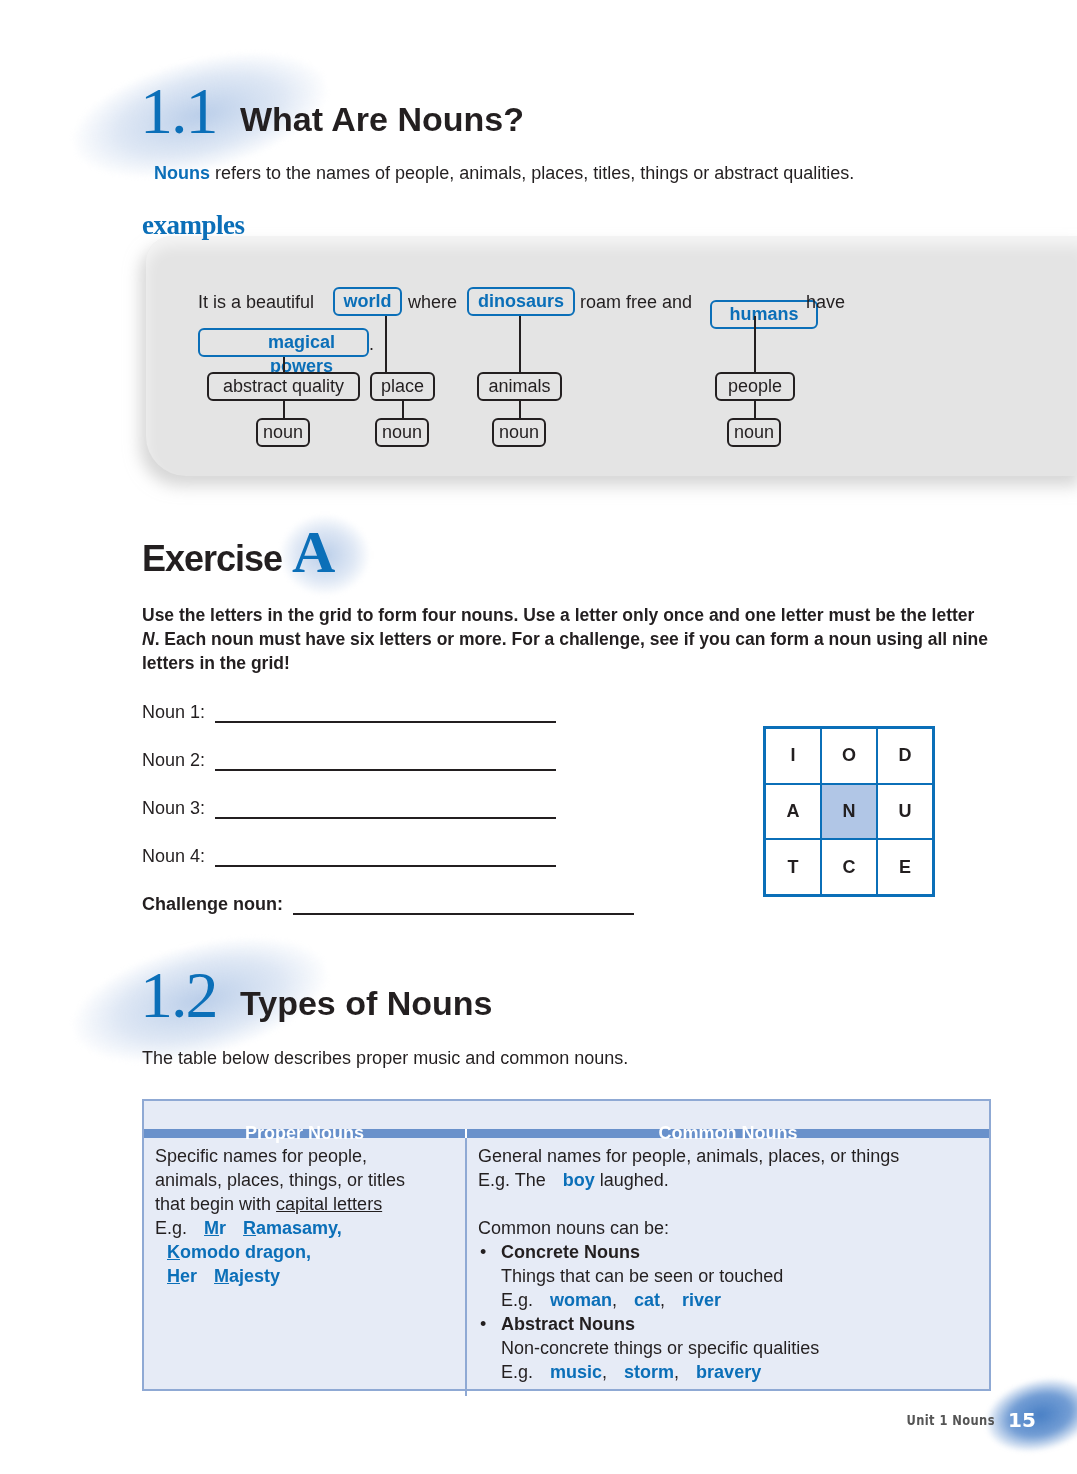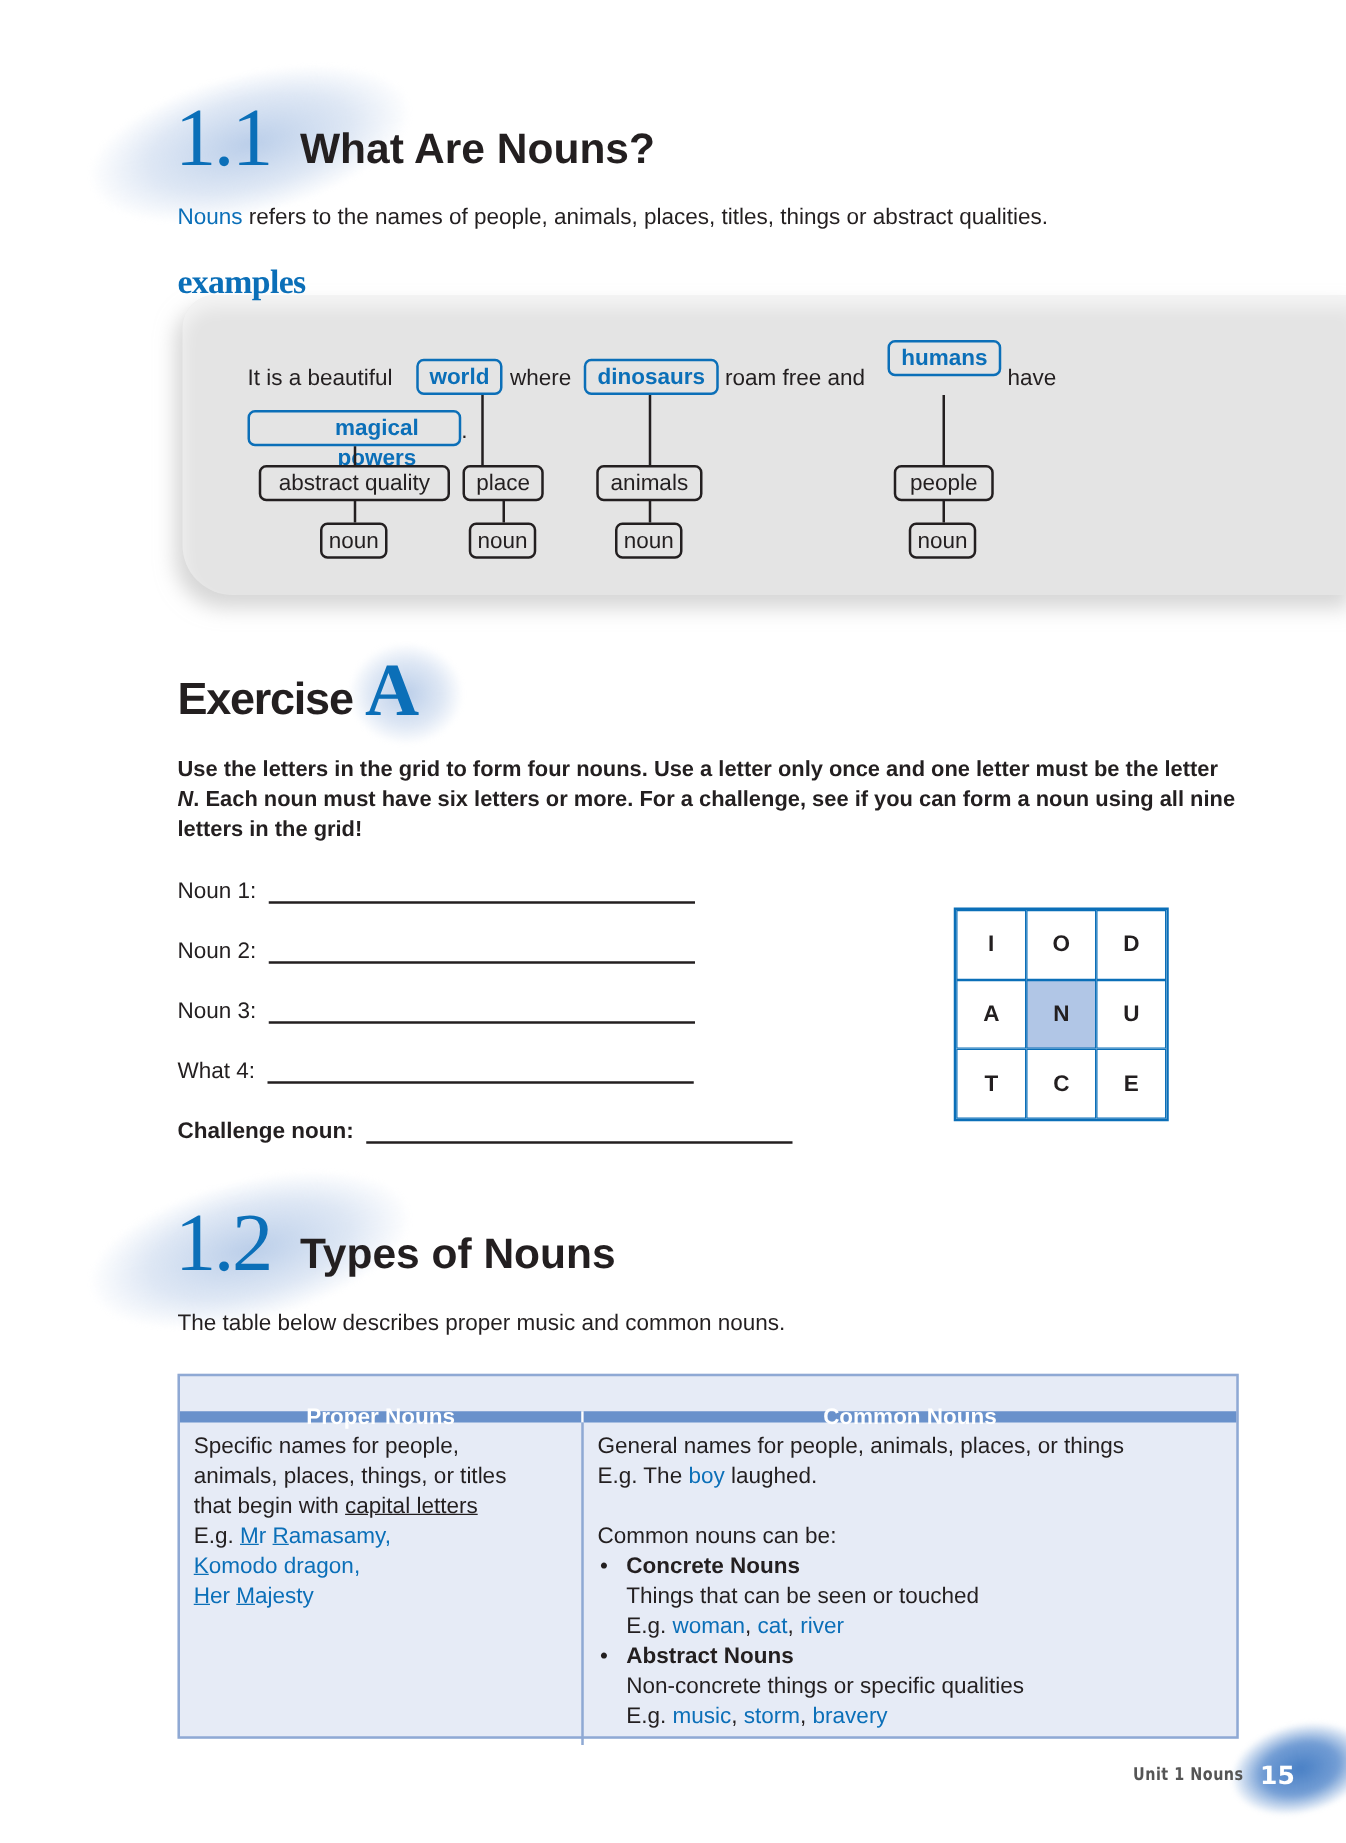--- a/index.html
+++ b/index.html
@@ -31,21 +31,21 @@
     color: #231f20;
     line-height: 1;
   }
 
   .intro {
     position: absolute;
     left: 142px; top: 163px;
     font-size: 18px;
     color: #231f20;
   }
-  .blue-bold { color: #0b6fb8; font-weight: normal; }
+  .blue-bold { color: #0b6fb8; font-weight: bold; margin-left: 12px; }
 
   .examples-label {
     position: absolute;
     left: 142px; top: 210px;
     font-family: "Liberation Serif", "DejaVu Serif", serif;
     font-weight: bold;
     font-size: 27px;
     color: #0b6fb8;
     letter-spacing: -0.5px;
     z-index: 2;
@@ -233,21 +233,21 @@
 </div>
 
 <div class="example-box"></div>
 <div class="examples-label">examples</div>
 
 <span class="sent" style="left:198px; top:291px;">It is a beautiful</span>
 <span class="noun-box" style="left:333px; top:287px; width:69px; height:29px;">world</span>
 <span class="sent" style="left:408px; top:291px;">where</span>
 <span class="noun-box" style="left:467px; top:287px; width:108px; height:29px;">dinosaurs</span>
 <span class="sent" style="left:580px; top:291px;">roam free and</span>
-<span class="noun-box" style="left:710px; top:272px; width:91px; height:29px;">humans</span>
+<span class="noun-box" style="left:710px; top:300px; width:108px; height:29px;">humans</span>
 <span class="sent" style="left:806px; top:291px;">have</span>
 
 <span class="noun-box" style="left:198px; top:328px; width:171px; height:29px;padding-left:36px;">magical powers</span>
 <span class="sent" style="left:369px; top:333px;">.</span>
 
 <div class="vline" style="left:385px; top:316px; height:56px;"></div>
 <div class="vline" style="left:519px; top:316px; height:56px;"></div>
 <div class="vline" style="left:754px; top:316px; height:56px;"></div>
 <div class="vline" style="left:283px; top:357px; height:15px;"></div>
 <div class="vline" style="left:283px; top:400px; height:18px;"></div>
@@ -278,21 +278,21 @@
 </div>
 <div class="answer-row" style="top:750px;">
   <span>Noun 2:</span>
   <span class="answer-line" style="width:341px;"></span>
 </div>
 <div class="answer-row" style="top:798px;">
   <span>Noun 3:</span>
   <span class="answer-line" style="width:341px;"></span>
 </div>
 <div class="answer-row" style="top:846px;">
-  <span>What 4:</span>
+  <span>Noun 4:</span>
   <span class="answer-line" style="width:341px;"></span>
 </div>
 <div class="answer-row" style="top:894px; font-weight:bold;">
   <span>Challenge noun:</span>
   <span class="answer-line" style="width:341px;"></span>
 </div>
 
 <div class="grid">
   <div class="grid-cell">I</div>
   <div class="grid-cell">O</div>

